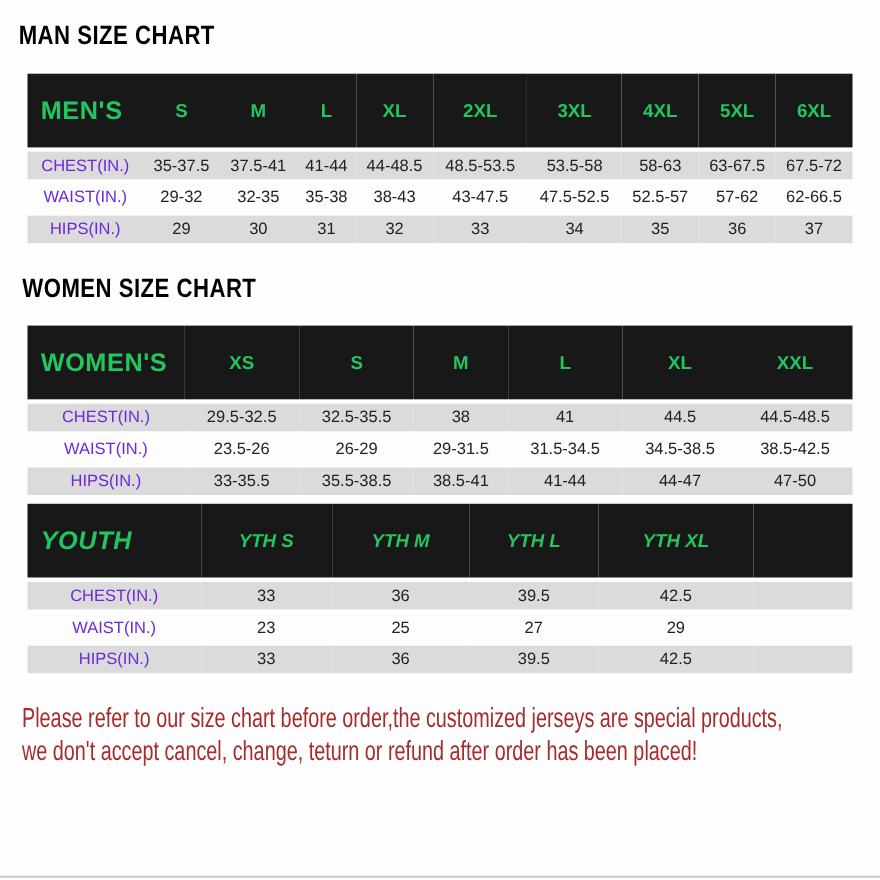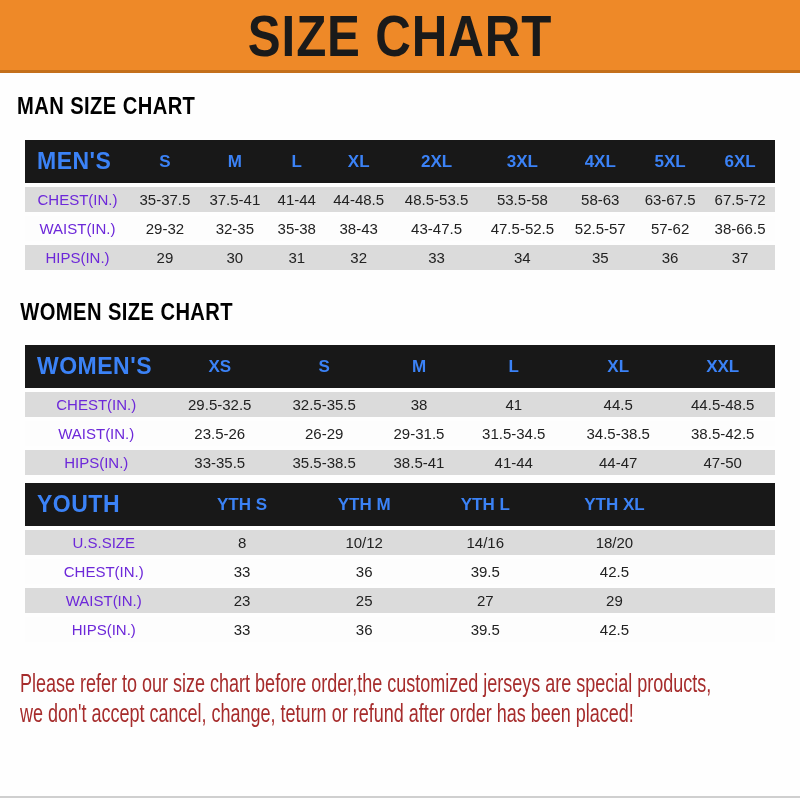--- a/index.html
+++ b/index.html
@@ -34,23 +34,23 @@
   .h-women{margin:21px 0 12px 0;}
   .h-youth{margin:29px 0 12px 0;}
 
   
   table.size-table{
     width:750px;margin:0 25px;
     border-collapse:separate;border-spacing:0 4px;
     table-layout:auto;
   }
   table.size-table thead th{
-    background:#181818;color:#3b82f6;
+    background:#181818;color:#22c55e;
     font-size:17px;font-weight:600;text-align:center;
-    padding:8px 3px;white-space:nowrap;
+    padding:20px 3px;white-space:nowrap;
   }
   table.size-table thead th.tbl-label{
     font-size:23px;font-weight:800;text-align:left;padding-left:12px;
     letter-spacing:.5px;
   }
   table.size-table tbody td{
     text-align:center;font-size:15px;color:#222;
     padding:4px 2px;white-space:nowrap;
   }
   table.size-table tbody tr:nth-child(odd) td{background:#dbdbdb;}
@@ -59,42 +59,39 @@
 
   
   .t0 .tbl-label{width:14%;}
   .t1 .tbl-label{width:19%;}
   .t1 thead th,.t1 tbody td{font-size:17px;margin-top:28px;}
   .t1 thead th.tbl-label{font-size:23px;}
   .t1 tbody td{padding:7px 2px;}
   .t2 .tbl-label{width:21%;}
   .t2 .spacer{width:12%;}
   .t2 thead th,.t2 tbody td{font-size:17px;}
-  .t2 thead th{padding:10px 3px;}
+  .t2 thead th{padding:10px 3px;font-style:italic;}
   .t2 thead th.tbl-label{font-size:24px;}
   .t2 tbody td{padding:6px 2px;}
 
   
   .footer-note{margin:22px 0 0 20px;color:#a62c2c;}
   .footer-line{
     font-size:25px;line-height:30px;font-weight:500;white-space:nowrap;
     transform:scaleX(.72);transform-origin:left center;
   }
   .bottom-line{
     position:absolute;left:0;right:0;bottom:2px;height:2px;background:#cfcfcf;
   }
 </style>
 </head>
 <body>
 
 <div class="page">
 
-  <div class="banner">
-    <div class="banner-title">SIZE CHART</div>
-  </div>
 
   <div>
     <div class="section-heading h-man">
       <span>MAN SIZE CHART</span>
     </div>
     <table class="size-table t0">
         <thead>
           <tr>
             <th class="tbl-label">MEN'S</th>
             <th>S</th>
@@ -124,21 +121,21 @@
           <tr>
             <td class="row-label">WAIST(IN.)</td>
             <td>29-32</td>
             <td>32-35</td>
             <td>35-38</td>
             <td>38-43</td>
             <td>43-47.5</td>
             <td>47.5-52.5</td>
             <td>52.5-57</td>
             <td>57-62</td>
-            <td>38-66.5</td>
+            <td>62-66.5</td>
           </tr>
           <tr>
             <td class="row-label">HIPS(IN.)</td>
             <td>29</td>
             <td>30</td>
             <td>31</td>
             <td>32</td>
             <td>33</td>
             <td>34</td>
             <td>35</td>
@@ -204,28 +201,20 @@
             <th class="tbl-label">YOUTH</th>
             <th>YTH S</th>
             <th>YTH M</th>
             <th>YTH L</th>
             <th>YTH XL</th>
             <th class="spacer"></th>
           </tr>
         </thead>
         <tbody>
           <tr>
-            <td class="row-label">U.S.SIZE</td>
-            <td>8</td>
-            <td>10/12</td>
-            <td>14/16</td>
-            <td>18/20</td>
-            <td class="spacer"></td>
-          </tr>
-          <tr>
             <td class="row-label">CHEST(IN.)</td>
             <td>33</td>
             <td>36</td>
             <td>39.5</td>
             <td>42.5</td>
             <td class="spacer"></td>
           </tr>
           <tr>
             <td class="row-label">WAIST(IN.)</td>
             <td>23</td>

